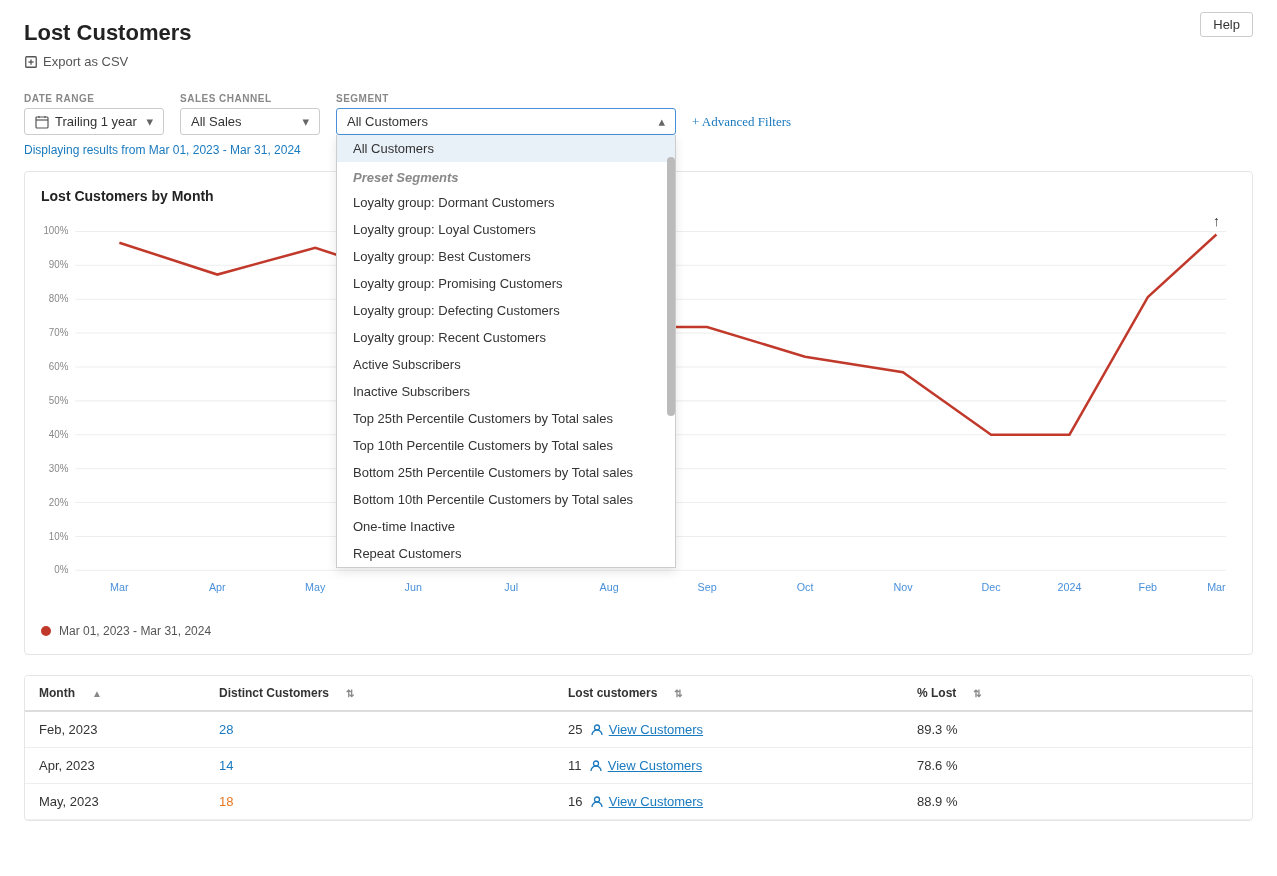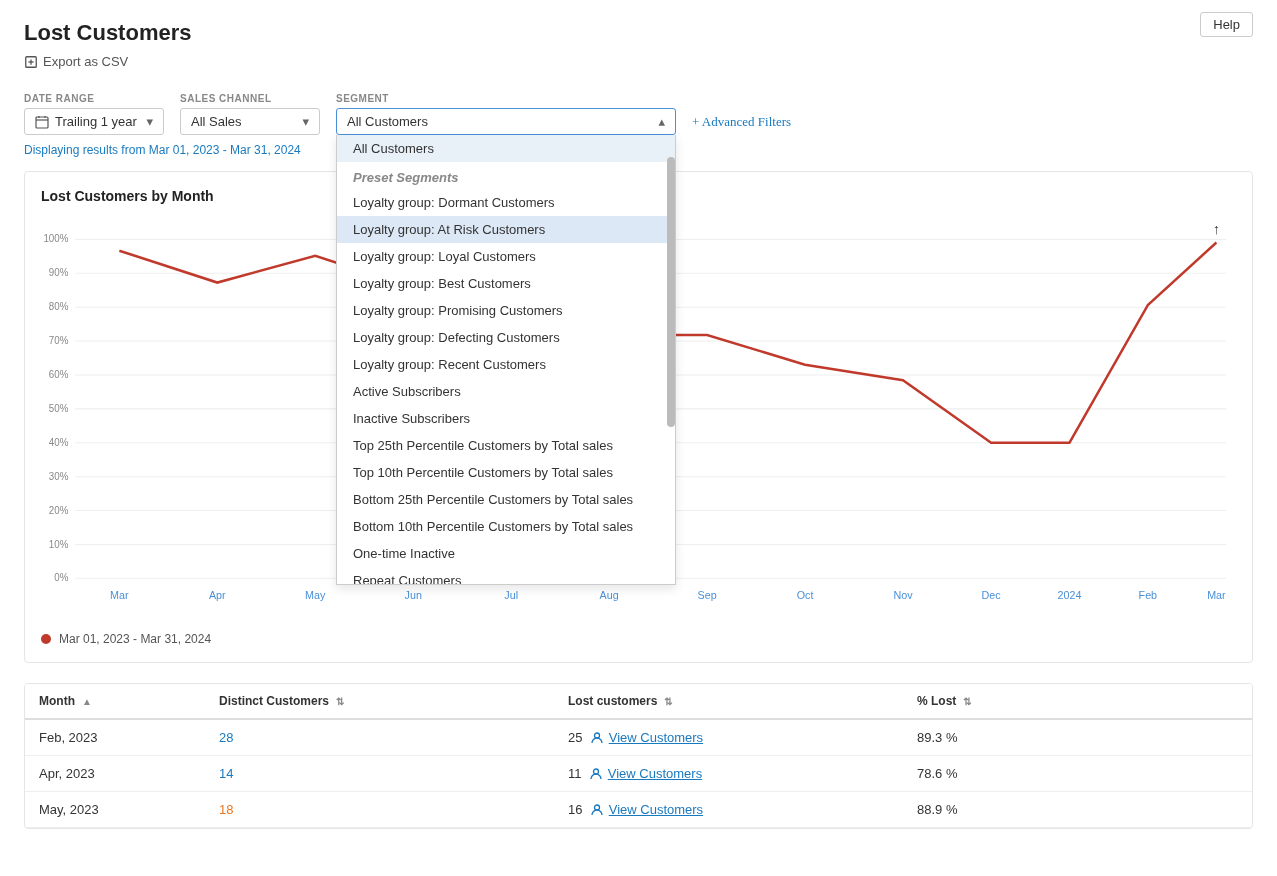--- a/index.html
+++ b/index.html
@@ -12,28 +12,28 @@
     .filters-row { display: flex; align-items: flex-end; gap: 16px; margin-bottom: 8px; flex-wrap: wrap; }
     .filter-group { display: flex; flex-direction: column; gap: 4px; }
     .filter-label { font-size: 10px; font-weight: 600; color: #888; text-transform: uppercase; letter-spacing: 0.5px; }
     .filter-select { border: 1px solid #ccc; background: #fff; padding: 5px 10px; font-size: 13px; cursor: pointer; border-radius: 3px; display: flex; align-items: center; gap: 6px; min-width: 140px; color: #333; position: relative; }
     .filter-select.wide { min-width: 340px; }
     .filter-select .caret { margin-left: auto; color: #666; }
     .filter-select.open { border-color: #4a90d9; }
     .advanced-filters { color: #1a7abf; font-size: 13px; cursor: pointer; display: flex; align-items: center; gap: 3px; padding-bottom: 5px; font-family: Liberation Serif, serif; }
     .date-info { font-size: 12px; color: #1a7abf; margin-bottom: 14px; }
     .chart-section { border: 1px solid #e5e5e5; border-radius: 4px; padding: 16px; margin-bottom: 20px; background: #fff; }
-    .chart-title { font-size: 14px; font-weight: 600; color: #222; margin-bottom: 20px; }
+    .chart-title { font-size: 14px; font-weight: 600; color: #222; margin-bottom: 12px; }
     .chart-area { position: relative; height: 400px; }
     .chart-svg { width: 100%; height: 380px; }
     .chart-legend { display: flex; align-items: center; gap: 8px; margin-top: 8px; font-size: 12px; color: #555; }
     .legend-dot { width: 10px; height: 10px; border-radius: 50%; background: #c0392b; display: inline-block; }
     .table-section { border: 1px solid #e5e5e5; border-radius: 4px; background: #fff; overflow: hidden; }
     .table-header-row { display: grid; grid-template-columns: 180px 1fr 1fr 1fr; border-bottom: 2px solid #ddd; background: #fff; }
-    .th { padding: 10px 14px; font-size: 12px; font-weight: 600; color: #333; display: flex; align-items: center; gap: 7px; cursor: pointer; }
+    .th { padding: 10px 14px; font-size: 12px; font-weight: 600; color: #333; display: flex; align-items: center; gap: 17px; cursor: pointer; }
     .th .sort-icon { color: #888; font-size: 10px; }
     .table-row { display: grid; grid-template-columns: 180px 1fr 1fr 1fr; border-bottom: 1px solid #eee; }
     .td { padding: 10px 14px; font-size: 13px; color: #333; display: flex; align-items: center; }
     .td.blue { color: #1a7abf; font-weight: 500; }
     .td.orange { color: #e87722; font-weight: 500; }
     .view-link { color: #1a7abf; text-decoration: underline; cursor: pointer; display: flex; align-items: center; gap: 5px; font-size: 13px; }
     
     .dropdown-wrapper { position: relative; }
     .dropdown-menu { position: absolute; top: 100%; left: 0; width: 340px; background: #fff; border: 1px solid #ccc; border-top: none; box-shadow: 0 4px 10px rgba(0,0,0,0.1); z-index: 100; max-height: 450px; overflow-y: auto; }
     .dropdown-item { padding: 6px 16px; cursor: pointer; font-size: 13px; color: #333; }
@@ -86,21 +86,20 @@
       <div class="filter-label">SEGMENT</div>
       <div class="filter-select wide open">
         <span>All Customers</span>
         <span class="caret">▴</span>
       </div>
 
       <div class="dropdown-menu">
         <div class="dropdown-item selected">All Customers</div>
         <div class="dropdown-section-label">Preset Segments</div>
         <div class="dropdown-item">Loyalty group: Dormant Customers</div>
-        <div class="dropdown-item highlighted">Loyalty group: At Risk Customers</div>
         <div class="dropdown-item">Loyalty group: Loyal Customers</div>
         <div class="dropdown-item">Loyalty group: Best Customers</div>
         <div class="dropdown-item">Loyalty group: Promising Customers</div>
         <div class="dropdown-item">Loyalty group: Defecting Customers</div>
         <div class="dropdown-item">Loyalty group: Recent Customers</div>
         <div class="dropdown-item">Active Subscribers</div>
         <div class="dropdown-item">Inactive Subscribers</div>
         <div class="dropdown-item">Top 25th Percentile Customers by Total sales</div>
         <div class="dropdown-item">Top 10th Percentile Customers by Total sales</div>
         <div class="dropdown-item">Bottom 25th Percentile Customers by Total sales</div>

